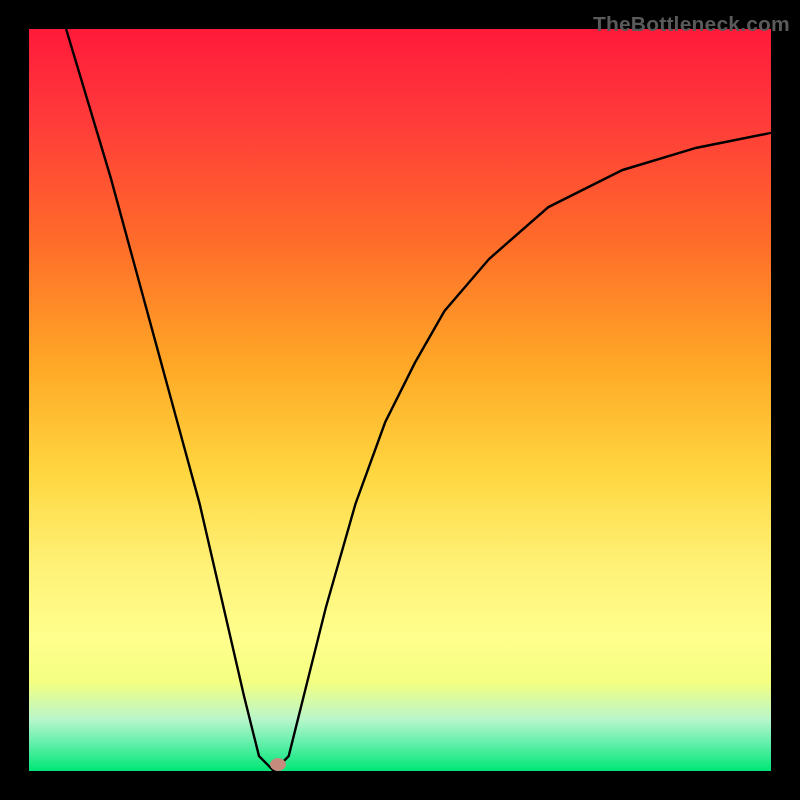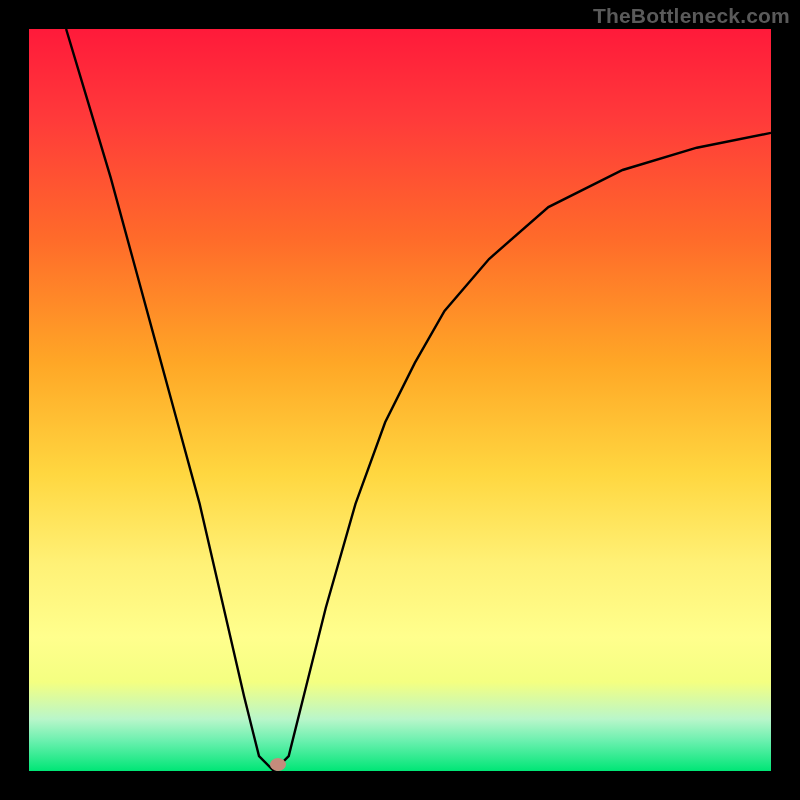--- a/index.html
+++ b/index.html
@@ -24,21 +24,21 @@
       #ffd740 60%,
       #fff176 72%,
       #ffff8d 82%,
       #f4ff81 88%,
       #b9f6ca 93%,
       #69f0ae 96%,
       #00e676 100%);
   }
   .watermark {
     position: absolute;
-    top: 4px;
+    top: 12px;
     right: 10px;
     font-family: Arial, Helvetica, sans-serif;
     font-size: 21px;
     font-weight: bold;
     color: #5a5a5a;
     letter-spacing: 0.2px;
   }
   svg.curve {
     position: absolute;
     left: 0;

